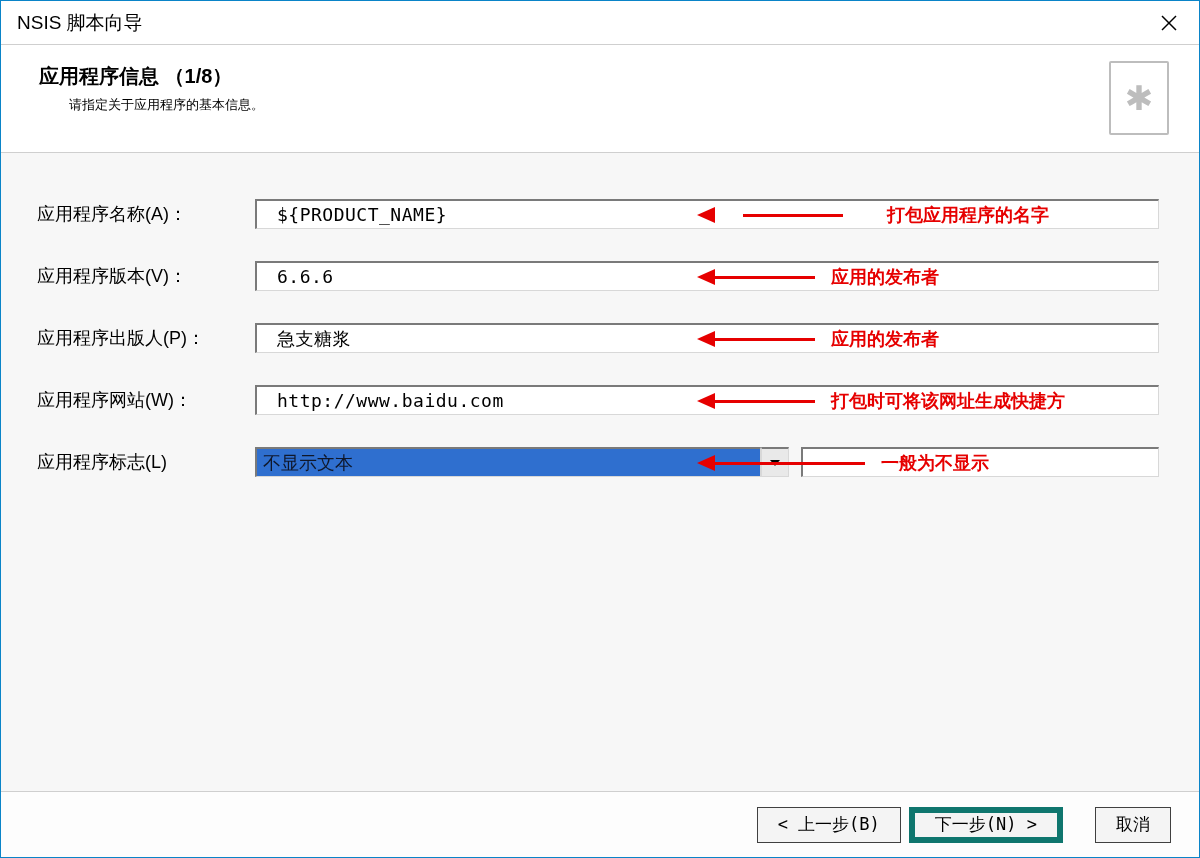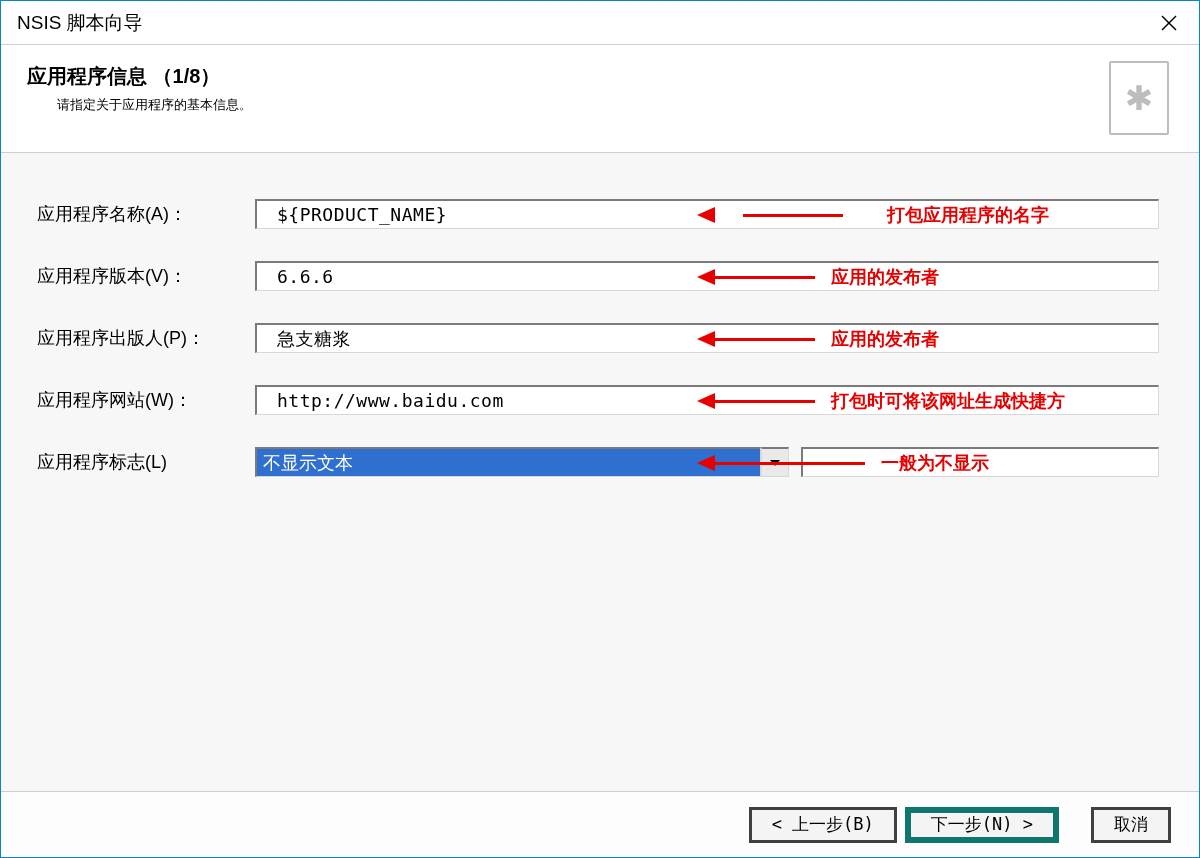--- a/index.html
+++ b/index.html
@@ -39,21 +39,21 @@
       display: flex;
       align-items: center;
       justify-content: center;
       font-size: 24px;
       color: #000;
       cursor: pointer;
     }
     
     .header {
       height: 108px;
-      padding: 14px 30px 10px 26px;
+      padding: 14px 30px 10px 38px;
       display: flex;
       align-items: flex-start;
       justify-content: space-between;
       border-bottom: 1px solid #cfcfcf;
       background: #fff;
     }
     .header-text { padding-top: 4px; }
     .header-title { font-size: 20px; font-weight: bold; color: #000; }
     .header-sub   { font-size: 13px; color: #000; margin-top: 6px; padding-left: 30px; }
     .header-icon  {
@@ -115,21 +115,21 @@
       color: #000;
       letter-spacing: 0.5px;
       white-space: nowrap;
       overflow: hidden;
     }
     
     .logo-row .select-box {
       width: 506px;
       height: 30px;
       background: #2f6fcf;
-      color: #ffffff;
+      color: #0f172a;
       font-size: 18px;
       border-top: 2px solid #7a7a7a;
       border-left: 2px solid #7a7a7a;
       border-right: 1px solid #d8d8d8;
       border-bottom: 1px solid #d8d8d8;
       display: flex;
       align-items: center;
       padding: 0 6px;
       position: relative;
     }
@@ -191,21 +191,21 @@
       align-items: center;
       justify-content: flex-end;
       gap: 8px;
       padding-right: 28px;
       background: #fdfdfd;
     }
     .btn {
       height: 36px;
       padding: 0 20px;
       background: #f4f4f4;
-      border: 3px solid #404040;
+      border: 1px solid #404040;
       font-size: 17px;
       font-family: "SimSun", "NSimSun", monospace;
       color: #000;
       cursor: pointer;
       display: flex;
       align-items: center;
       justify-content: center;
     }
     .btn.default {
       border: 6px solid #0f766e;

